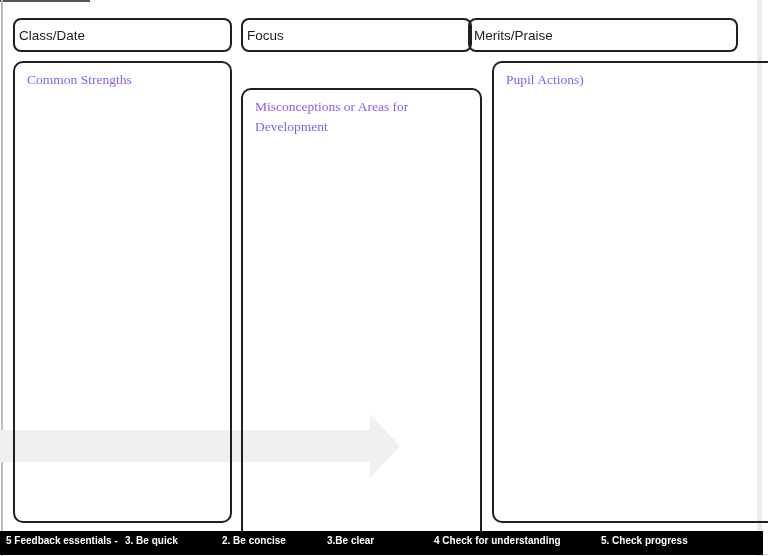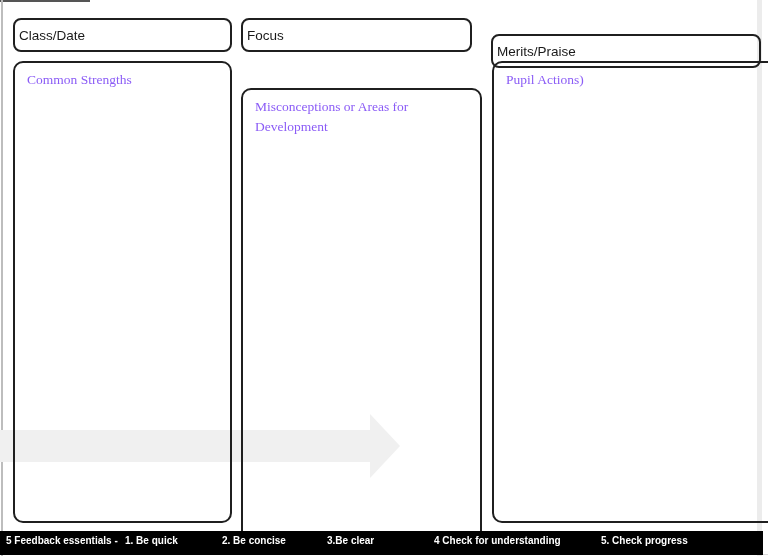--- a/index.html
+++ b/index.html
@@ -44,21 +44,21 @@
   }
   .main { top:61px; height:462px; border-radius:10px; padding:7px 12px; }
   .body-label {
     font-family:"Liberation Serif", serif;
     font-size:13.5px; color:#8b5cf6; line-height:1.4;
     white-space:pre-line;
   }
   .col1 { left:13px;  width:219px; }
   .col2 { left:241px; width:231px; }
   .col2m{ left:241px; width:241px;margin-top:27px; }
-  .col3 { left:491px; width:270px;margin-top:16px; }
+  .col3 { left:468px; width:270px; }
   .col3m{ left:492px; width:291px; }
 
   
   .footer-bar {
     position:absolute; left:0; top:531px; width:763px; height:24px;
     background:#000000; z-index:2;
   }
   .footer-item {
     position:absolute; top:0; height:20px; line-height:20px;
     color:#ffffff; font-size:10px; font-weight:bold;
@@ -100,18 +100,18 @@
 
 <div class="box hdr col3">
   <span class="hdr-label">Merits/Praise</span>
 </div>
 <div class="box main col3m">
   <span class="body-label">Pupil Actions)</span>
 </div>
 
 <div class="footer-bar">
   <span class="footer-item fi0">5 Feedback essentials -</span>
-  <span class="footer-item fi1">1. Be quick</span>
+  <span class="footer-item fi1">3. Be quick</span>
   <span class="footer-item fi2">2. Be concise</span>
   <span class="footer-item fi3">3.Be clear</span>
   <span class="footer-item fi4">4 Check for understanding</span>
   <span class="footer-item fi5">5. Check progress</span>
 </div>
 
 </body></html>

